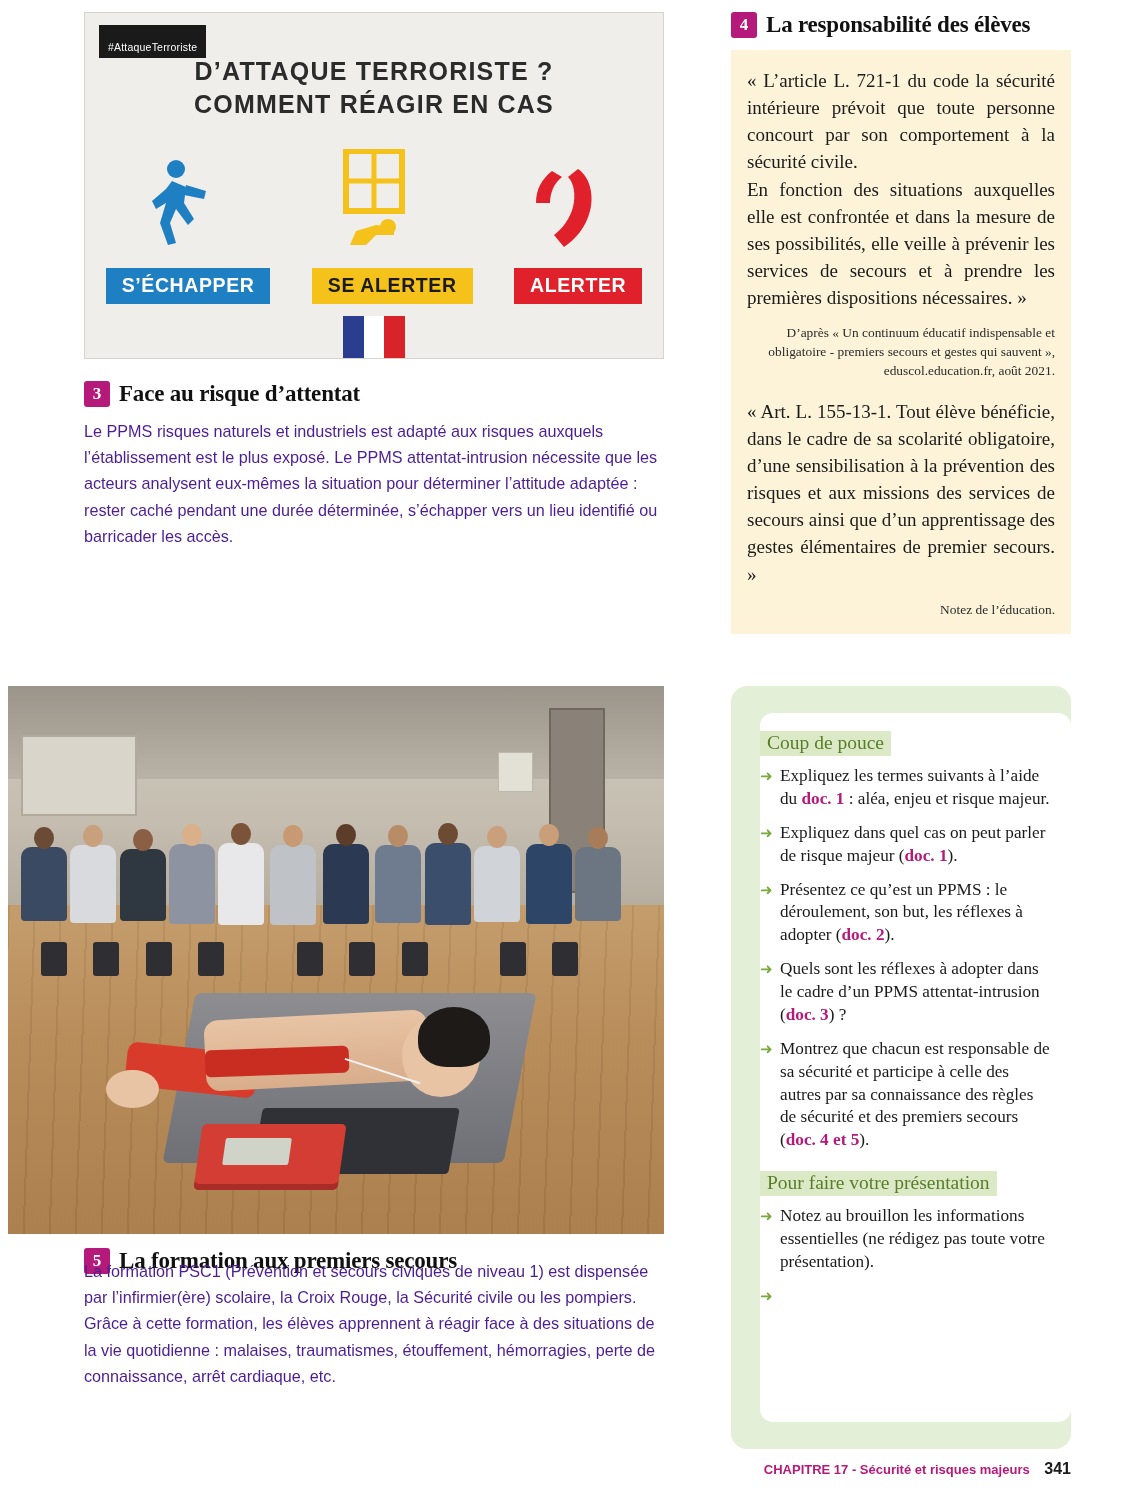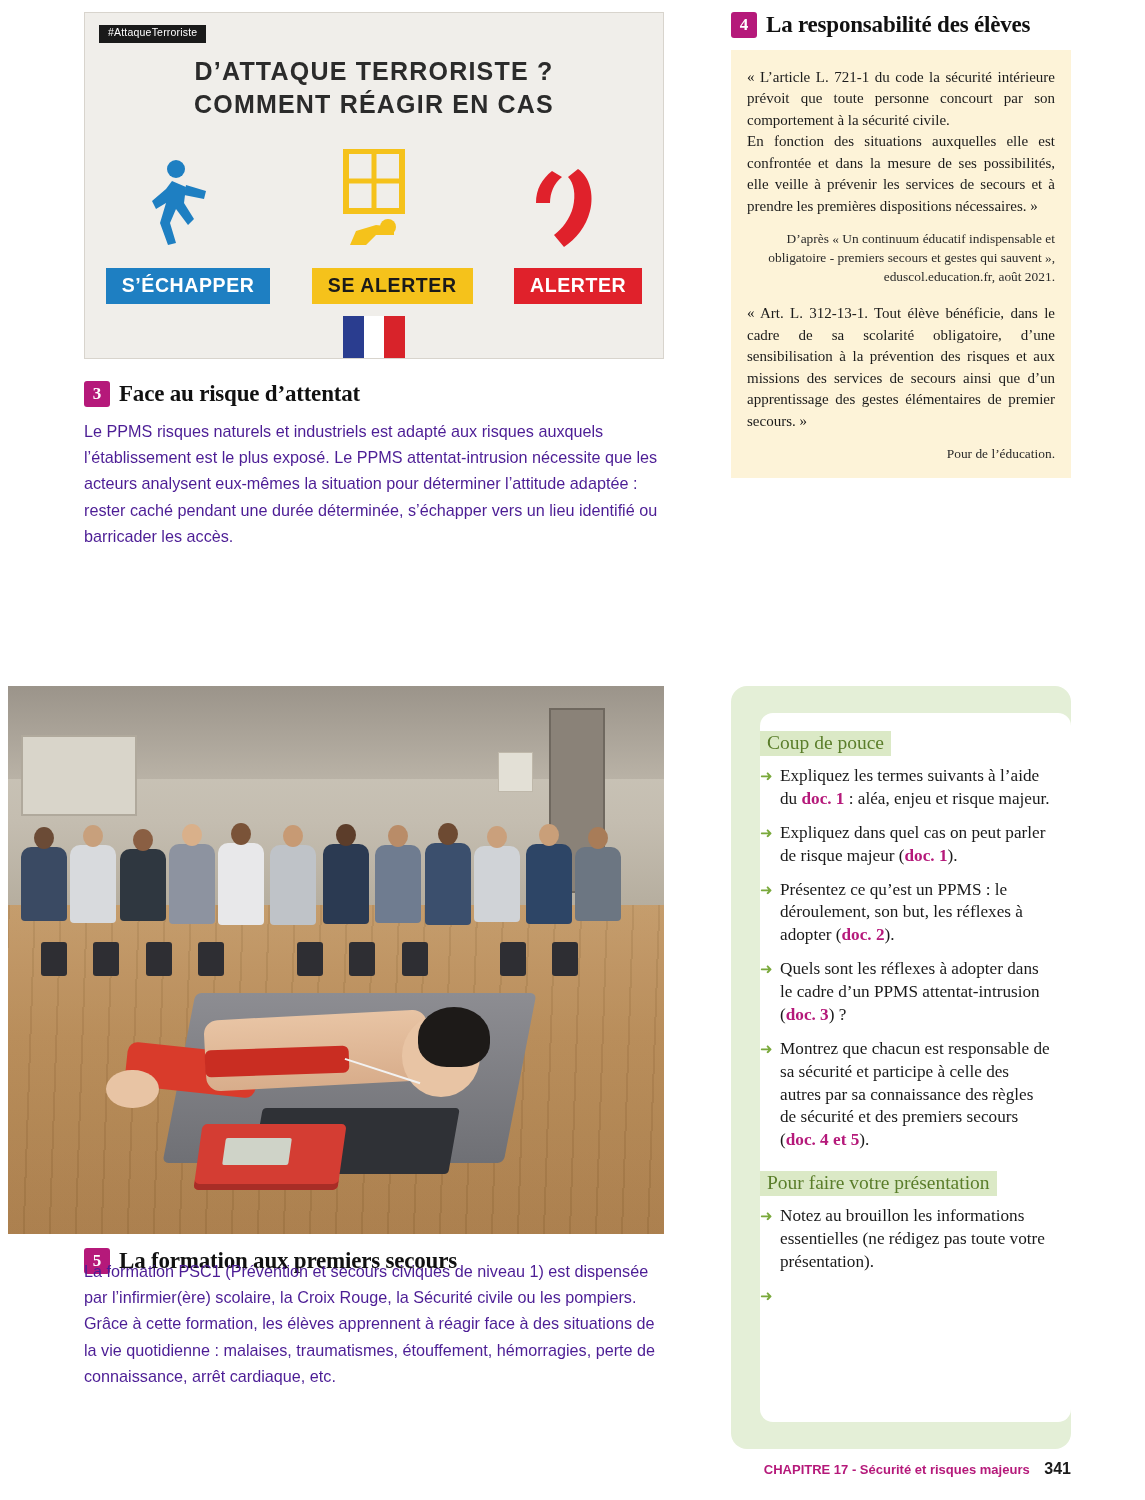--- a/index.html
+++ b/index.html
@@ -74,21 +74,21 @@
     box-sizing: border-box;
     overflow: hidden;
   }
   .poster-tag {
     position: absolute;
     left: 14px;
     top: 12px;
     background: #1a1a1a;
     color: #ffffff;
     font-size: 10.5px;
-    padding: 1px 9px 5px 9px;
+    padding: 16px 9px 5px 9px;
     letter-spacing: 0.2px;
   }
   .poster-title {
     position: absolute;
     left: 0;
     right: 0;
     top: 42px;
     text-align: center;
     font-family: "Liberation Sans", sans-serif;
     font-weight: bold;
@@ -282,21 +282,21 @@
   }
   .doc4-head { margin-bottom: 12px; }
   .quote-box {
     background: #fdf3d8;
     padding: 17px 16px 14px 16px;
     width: 340px;
     box-sizing: border-box;
   }
   .quote-text {
     font-family: "Liberation Serif", serif;
-    font-size: 15px;
+    font-size: 19px;
     line-height: 1.43;
     text-align: justify;
     color: #1b1b1b;
   }
   .quote-source {
     font-family: "Liberation Serif", serif;
     font-size: 13.4px;
     line-height: 1.4;
     text-align: right;
     margin-top: 13px;
@@ -514,22 +514,22 @@
     <div class="head-row doc4-head">
       <span class="num-badge">4</span>
       <span class="doc-title">La responsabilité des élèves</span>
     </div>
 
     <div class="quote-box">
       <div class="quote-text" style="white-space: pre-line;">« L’article L. 721-1 du code la sécurité intérieure prévoit que toute personne concourt par son comportement à la sécurité civile.
 En fonction des situations auxquelles elle est confrontée et dans la mesure de ses possibilités, elle veille à prévenir les services de secours et à prendre les premières dispositions nécessaires. »</div>
       <div class="quote-source">D’après « Un continuum éducatif indispensable et obligatoire - premiers secours et gestes qui sauvent », eduscol.education.fr, août 2021.</div>
       <div class="quote-sep"></div>
-      <div class="quote-text">« Art. L. 312-13-1. Tout élève bénéficie, dans le cadre de sa scolarité obligatoire, d’une sensibilisation à la prévention des risques et aux missions des services de secours ainsi que d’un apprentissage des gestes élémentaires de premier secours. »</div>
-      <div class="quote-source">Pour de l’éducation.</div>
+      <div class="quote-text">« Art. L. 155-13-1. Tout élève bénéficie, dans le cadre de sa scolarité obligatoire, d’une sensibilisation à la prévention des risques et aux missions des services de secours ainsi que d’un apprentissage des gestes élémentaires de premier secours. »</div>
+      <div class="quote-source">Notez de l’éducation.</div>
     </div>
   </div>
 
   <div class="help-outer">
     <div class="help-inner">
       <div class="help-title">Coup de pouce</div>
       <ul class="help-list">
         <li class="help-item">
           <span class="arrow">➜</span>
           <span>Expliquez les termes suivants à l’aide du <span class="docref">doc. 1</span> : aléa, enjeu et risque majeur.</span>

